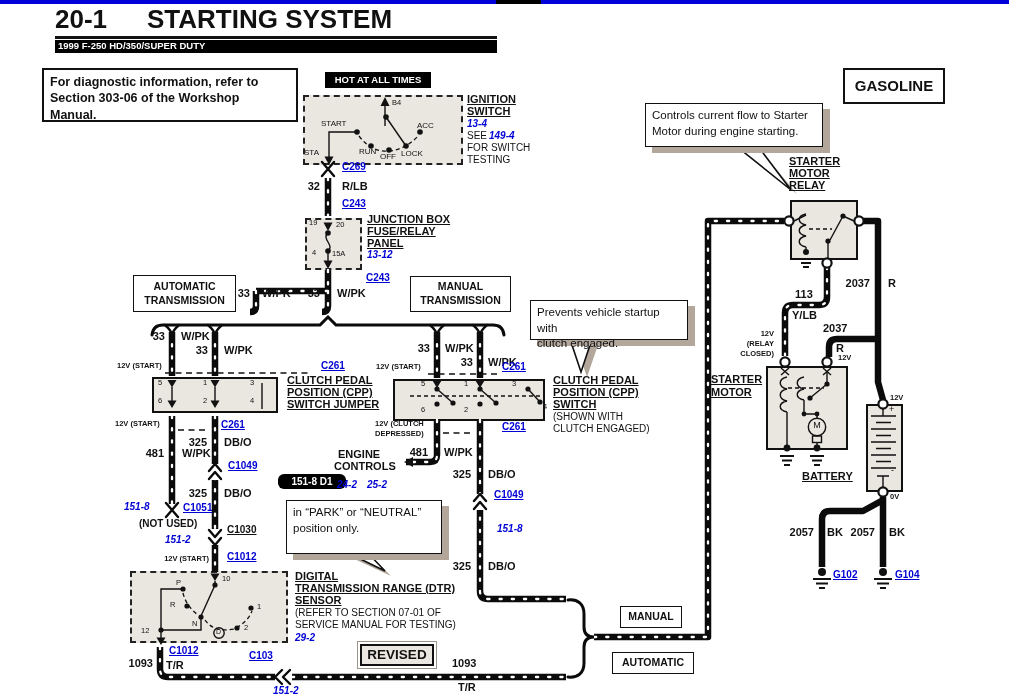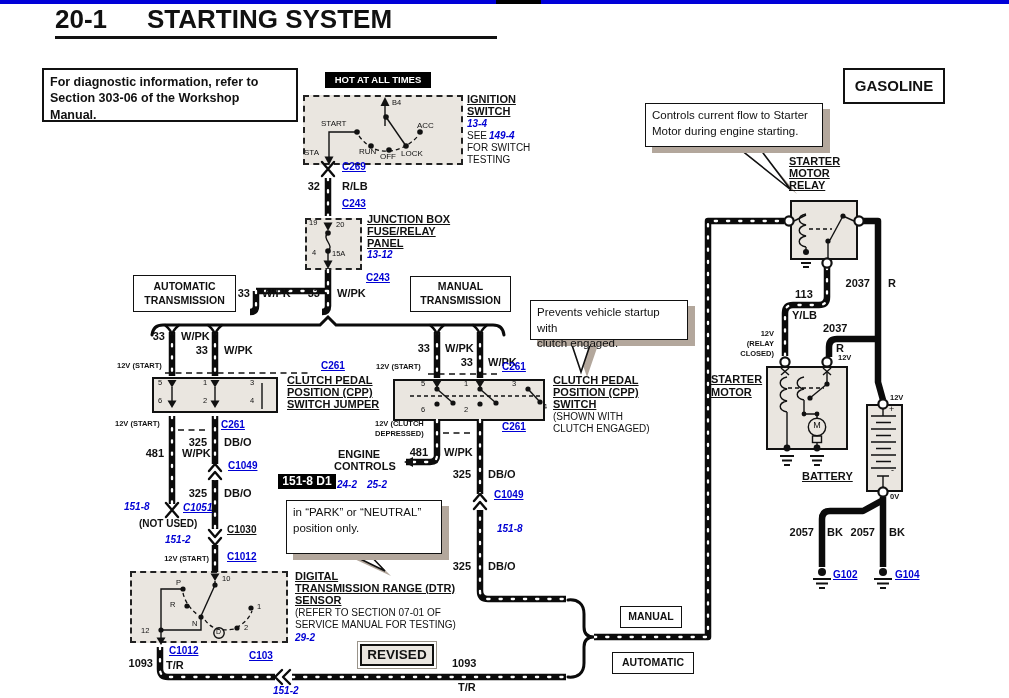--- a/index.html
+++ b/index.html
@@ -238,40 +238,43 @@
       <polygon points="735,145 757,145 791,190" fill="#fff" stroke="#111" stroke-width="1.6"></polygon>
       <polygon points="570,339 592,339 581,372" fill="#fff" stroke="#111" stroke-width="1.6"></polygon>
       <polygon points="344,551 366,551 385,571" fill="#fff" stroke="#111" stroke-width="1.6"></polygon>
     </g>
   </svg>
 
   <div id="over">
     <div class="deco" style="left:0;top:0;width:1009px;height:3.5px;background:#0000d8"></div>
     <div class="deco" style="left:496px;top:0;width:45px;height:3.5px;background:#000"></div>
     <div class="deco" style="left:55px;top:36px;width:442px;height:2.5px;background:#111"></div>
+  <div class="box black left" style="left: 55px; top: 40px; width: 442px; height: 13px; font-size: 9.5px;">
+        <div>1999 F-250 HD/350/SUPER DUTY</div>
+      </div>
       <div class="box outline left" style="left: 42px; top: 68px; width: 256px; height: 54px; border-width: 2.5px; font-size: 12.5px;">
         <div>For diagnostic information, refer to</div>
         <div>Section 303-06 of the Workshop</div>
         <div>Manual.</div>
       </div>
       <div class="box black" style="left: 325px; top: 72px; width: 106px; height: 16px; font-size: 9.5px;">
         <div>HOT AT ALL TIMES</div>
       </div>
       <div class="box outline" style="left: 843px; top: 68px; width: 102px; height: 36px; border-width: 2px; font-size: 15px;">
         <div>GASOLINE</div>
       </div>
       <div class="box outline" style="left: 133px; top: 275px; width: 103px; height: 37px; border-width: 1.6px; font-size: 10.5px;">
         <div>AUTOMATIC</div>
         <div>TRANSMISSION</div>
       </div>
       <div class="box outline" style="left: 410px; top: 276px; width: 101px; height: 36px; border-width: 1.6px; font-size: 10.5px;">
         <div>MANUAL</div>
         <div>TRANSMISSION</div>
       </div>
-      <div class="box black" style="left: 278px; top: 474px; width: 58px; height: 15px; font-size: 12px;">
+      <div class="box black" style="left: 278px; top: 474px; width: 68px; height: 15px; font-size: 10px; border-radius: 6px;">
         <div>151-8 D1</div>
       </div>
       <div class="box outline" style="left: 620px; top: 606px; width: 62px; height: 22px; border-width: 1.6px; font-size: 10.5px;">
         <div>MANUAL</div>
       </div>
       <div class="box outline" style="left: 612px; top: 652px; width: 82px; height: 22px; border-width: 1.6px; font-size: 10.5px;">
         <div>AUTOMATIC</div>
       </div>
       <div class="box raised" style="left: 360px; top: 644px; width: 74px; height: 22px; font-size: 13.5px;">
         <div>REVISED</div>
@@ -337,21 +340,21 @@
       <div class="lbl un" style="left: 287px; top: 387px; font-size: 11px;">POSITION (CPP)</div>
       <div class="lbl un" style="left: 287px; top: 399px; font-size: 11px;">SWITCH JUMPER</div>
       <div class="lbl" style="left: 115px; top: 420px; font-size: 7.5px;">12V (START)</div>
       <div class="lbl blue un" style="left: 221px; top: 420px; font-size: 10px;">C261</div>
       <div class="lbl" style="left: 164px; top: 448px; font-size: 11px; transform: translateX(-100%);">481</div>
       <div class="lbl" style="left: 182px; top: 448px; font-size: 11px;">W/PK</div>
       <div class="lbl" style="left: 207px; top: 437px; font-size: 11px; transform: translateX(-100%);">325</div>
       <div class="lbl" style="left: 224px; top: 437px; font-size: 11px;">DB/O</div>
       <div class="lbl blue un" style="left: 228px; top: 461px; font-size: 10px;">C1049</div>
       <div class="lbl blue it" style="left: 124px; top: 502px; font-size: 10px;">151-8</div>
-      <div class="lbl blue un" style="left: 183px; top: 503px; font-size: 10px; font-style: italic;">C1051</div>
+      <div class="lbl blue un" style="left: 183px; top: 503px; font-size: 10px;">C1051</div>
       <div class="lbl" style="left: 139px; top: 519px; font-size: 10px;">(NOT USED)</div>
       <div class="lbl blue it" style="left: 165px; top: 535px; font-size: 10px;">151-2</div>
       <div class="lbl" style="left: 207px; top: 488px; font-size: 11px; transform: translateX(-100%);">325</div>
       <div class="lbl" style="left: 224px; top: 488px; font-size: 11px;">DB/O</div>
       <div class="lbl un" style="left: 227px; top: 525px; font-size: 10px;">C1030</div>
       <div class="lbl blue un" style="left: 227px; top: 552px; font-size: 10px;">C1012</div>
       <div class="lbl" style="left: 209px; top: 555px; font-size: 7.5px; transform: translateX(-100%);">12V (START)</div>
       <div class="lbl reg" style="left: 222px; top: 575px; font-size: 7.5px;">10</div>
       <div class="lbl reg" style="left: 141px; top: 627px; font-size: 7.5px;">12</div>
       <div class="lbl reg" style="left: 176px; top: 579px; font-size: 7.5px;">P</div>

